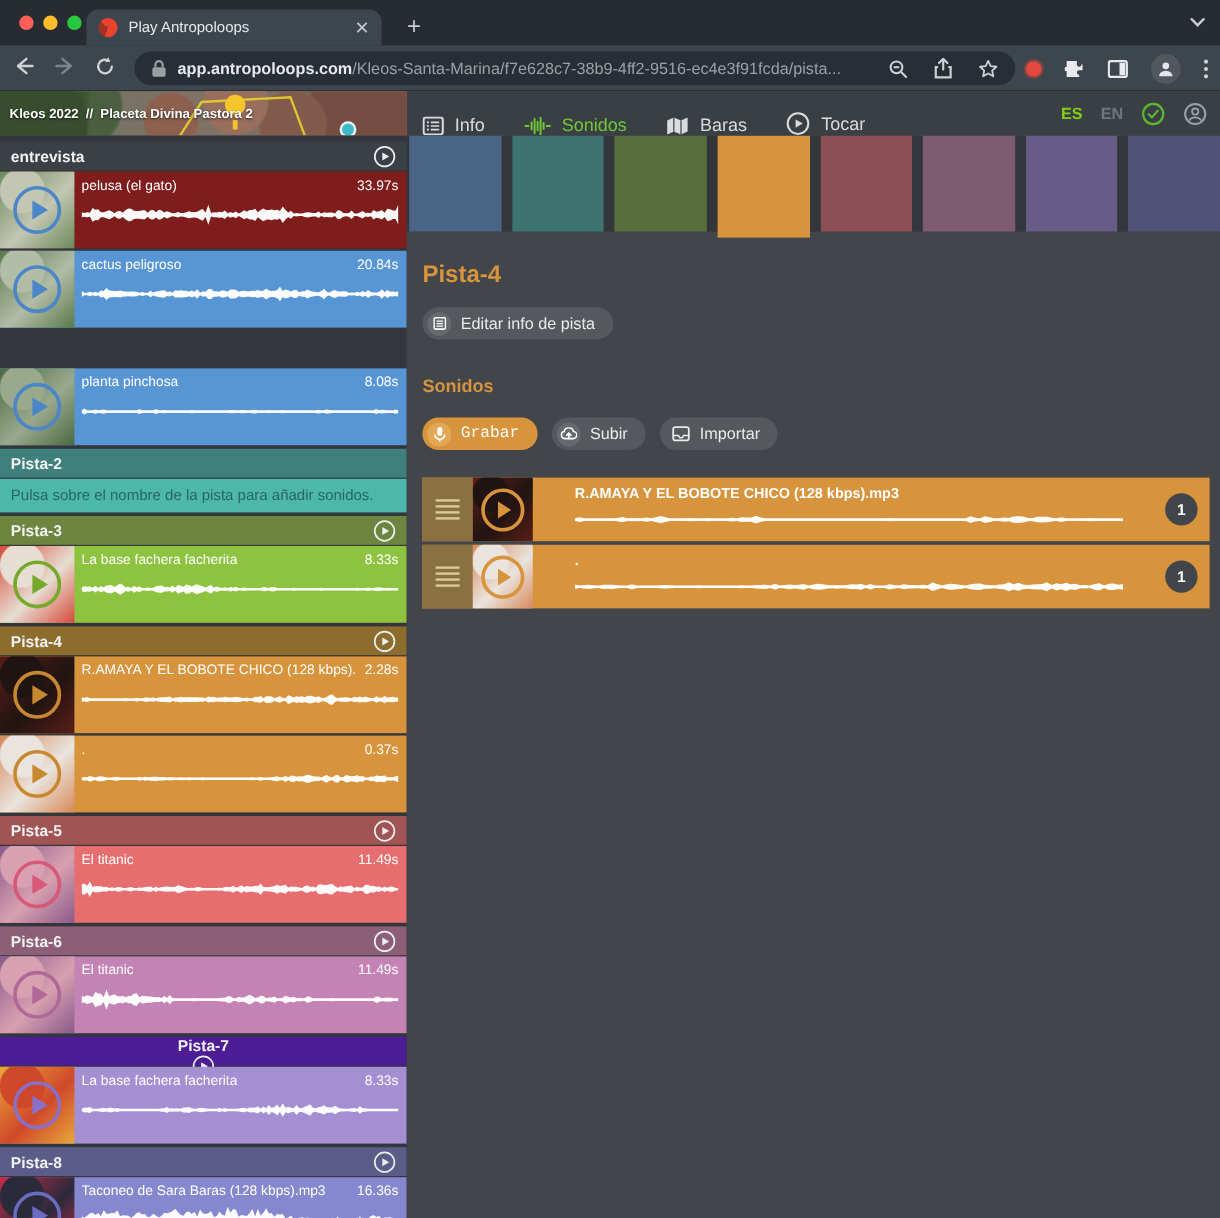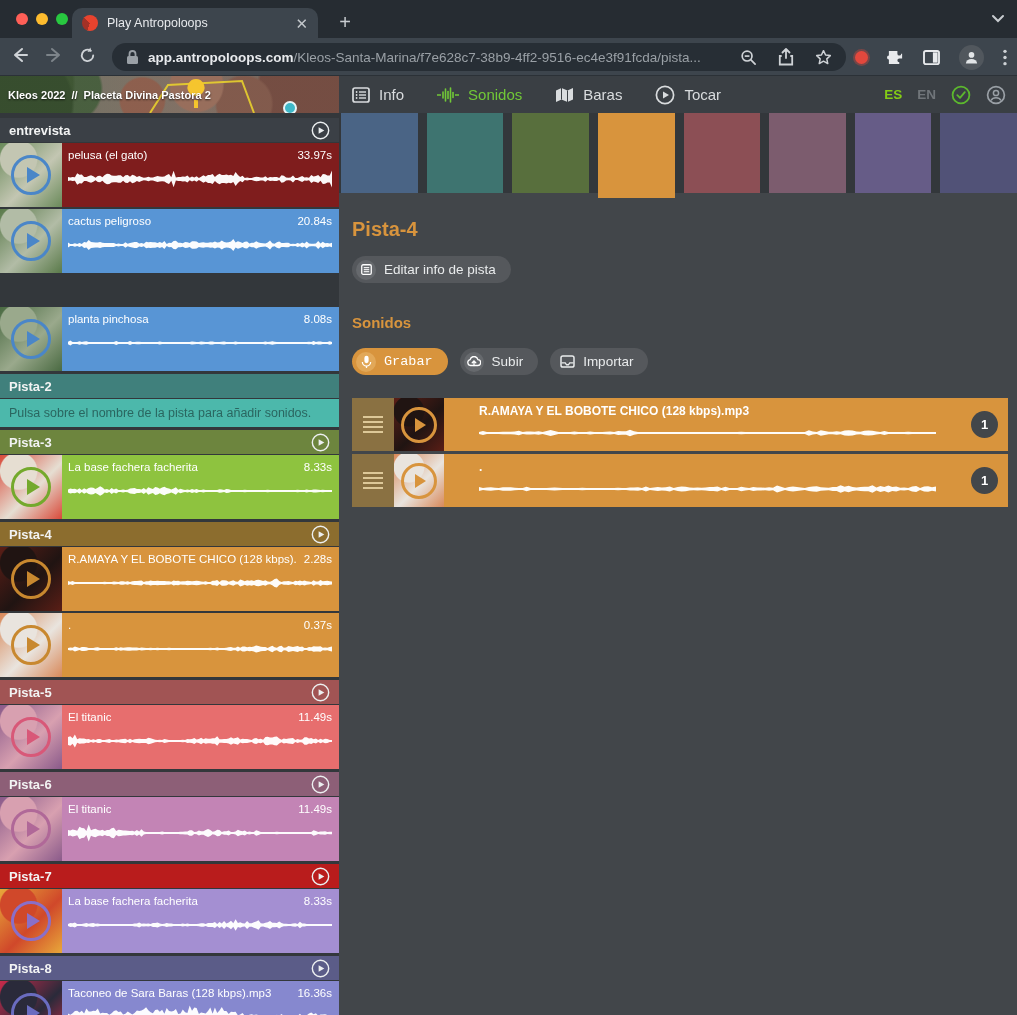--- a/index.html
+++ b/index.html
@@ -45,21 +45,21 @@
       radial-gradient(circle at 42% 65%, #a8705c 0 11%, transparent 12%),
       radial-gradient(circle at 58% 25%, #b5826d 0 13%, transparent 14%),
       radial-gradient(circle at 72% 75%, #9a6a5a 0 11%, transparent 12%),
       radial-gradient(circle at 90% 35%, #8a5a4e 0 15%, transparent 16%),
       linear-gradient(90deg, #6a7a58 0%, #8f8778 30%, #9a8578 55%, #8a7166 100%);
   }
   .header-photo-title { position:absolute; left:8px; top:50%; transform:translateY(-50%);
       color:#fff; font-size:11px; font-weight:bold; white-space:nowrap;
       text-shadow:0 1px 2px rgba(0,0,0,.75); z-index:2; }
   .header-photo-title .sep { margin:0 6px; font-weight:bold; }
-  .appnav { position:absolute; left:352px; top:0; height:37px; display:flex; align-items:center; gap:33px; }
+  .appnav { position:absolute; left:352px; top:0; height:37px; display:flex; align-items:flex-end; gap:33px; }
   .navitem { display:flex; align-items:center; gap:9px; color:#d9dcde; font-size:15px; }
   .lang-area { position:absolute; right:11px; top:0; height:37px; display:flex; align-items:center; gap:15px; }
   .lang { font-size:13.5px; font-weight:bold; }
 
   
   .sidebar { position:absolute; left:0; top:113px; width:339px; height:902px; background:#33373b; overflow:hidden; }
   .sec { margin-bottom:3px; }
   .sec:first-child { margin-top:5px; }
   .sec-header { height:24px; display:flex; align-items:center; justify-content:space-between;
                 padding:0 9px; margin-bottom:1px; }
@@ -476,21 +476,21 @@
           <span class="clip-dur">11.49s</span>
         </div>
         <div class="clip-wave">
           <svg viewBox="0 0 264 26" preserveAspectRatio="none" width="100%" height="100%">
             <path d="M0.0,10.1 L2.3,10.6 L4.6,9.4 L6.9,10.0 L9.2,10.8 L11.5,6.7 L13.8,7.9 L16.1,8.2 L18.4,11.1 L20.7,4.6 L23.0,10.3 L25.3,9.2 L27.5,8.8 L29.8,10.0 L32.1,10.4 L34.4,9.7 L36.7,11.0 L39.0,10.0 L41.3,10.0 L43.6,8.2 L45.9,7.7 L48.2,11.0 L50.5,9.8 L52.8,9.9 L55.1,10.4 L57.4,10.4 L59.7,10.8 L62.0,11.1 L64.3,10.8 L66.6,11.6 L68.9,9.9 L71.2,11.6 L73.5,9.2 L75.8,11.6 L78.1,11.9 L80.3,11.9 L82.6,11.9 L84.9,11.9 L87.2,11.9 L89.5,11.9 L91.8,11.9 L94.1,11.6 L96.4,11.9 L98.7,11.9 L101.0,11.9 L103.3,11.9 L105.6,11.9 L107.9,11.9 L110.2,11.9 L112.5,11.8 L114.8,11.7 L117.1,11.5 L119.4,11.5 L121.7,10.3 L124.0,10.2 L126.3,11.9 L128.6,11.8 L130.9,10.6 L133.1,11.3 L135.4,11.3 L137.7,10.0 L140.0,8.9 L142.3,10.1 L144.6,11.7 L146.9,11.2 L149.2,9.7 L151.5,9.9 L153.8,11.9 L156.1,11.3 L158.4,11.3 L160.7,10.4 L163.0,11.9 L165.3,11.9 L167.6,11.5 L169.9,9.8 L172.2,10.7 L174.5,11.2 L176.8,10.6 L179.1,11.9 L181.4,11.4 L183.7,11.9 L185.9,11.9 L188.2,10.2 L190.5,10.9 L192.8,11.9 L195.1,11.9 L197.4,11.9 L199.7,11.9 L202.0,11.9 L204.3,11.9 L206.6,11.9 L208.9,11.7 L211.2,11.9 L213.5,11.9 L215.8,11.9 L218.1,11.9 L220.4,11.9 L222.7,11.9 L225.0,11.9 L227.3,11.9 L229.6,11.9 L231.9,11.9 L234.2,11.9 L236.5,11.9 L238.7,11.9 L241.0,11.9 L243.3,11.9 L245.6,10.2 L247.9,10.9 L250.2,11.9 L252.5,11.5 L254.8,11.5 L257.1,11.3 L259.4,11.9 L261.7,11.8 L264.0,11.7 L264.0,14.3 L261.7,14.2 L259.4,14.1 L257.1,14.7 L254.8,14.5 L252.5,14.5 L250.2,14.1 L247.9,15.1 L245.6,15.8 L243.3,14.1 L241.0,14.1 L238.7,14.1 L236.5,14.1 L234.2,14.1 L231.9,14.1 L229.6,14.1 L227.3,14.1 L225.0,14.1 L222.7,14.1 L220.4,14.1 L218.1,14.1 L215.8,14.1 L213.5,14.1 L211.2,14.1 L208.9,14.3 L206.6,14.1 L204.3,14.1 L202.0,14.1 L199.7,14.1 L197.4,14.1 L195.1,14.1 L192.8,14.1 L190.5,15.1 L188.2,15.8 L185.9,14.1 L183.7,14.1 L181.4,14.6 L179.1,14.1 L176.8,15.4 L174.5,14.8 L172.2,15.3 L169.9,16.2 L167.6,14.5 L165.3,14.1 L163.0,14.1 L160.7,15.6 L158.4,14.7 L156.1,14.7 L153.8,14.1 L151.5,16.1 L149.2,16.3 L146.9,14.8 L144.6,14.3 L142.3,15.9 L140.0,17.1 L137.7,16.0 L135.4,14.7 L133.1,14.7 L130.9,15.4 L128.6,14.2 L126.3,14.1 L124.0,15.8 L121.7,15.7 L119.4,14.5 L117.1,14.5 L114.8,14.3 L112.5,14.2 L110.2,14.1 L107.9,14.1 L105.6,14.1 L103.3,14.1 L101.0,14.1 L98.7,14.1 L96.4,14.1 L94.1,14.4 L91.8,14.1 L89.5,14.1 L87.2,14.1 L84.9,14.1 L82.6,14.1 L80.3,14.1 L78.1,14.1 L75.8,14.4 L73.5,16.8 L71.2,14.4 L68.9,16.1 L66.6,14.4 L64.3,15.2 L62.0,14.9 L59.7,15.2 L57.4,15.6 L55.1,15.6 L52.8,16.1 L50.5,16.2 L48.2,15.0 L45.9,18.3 L43.6,17.8 L41.3,16.0 L39.0,16.0 L36.7,15.0 L34.4,16.3 L32.1,15.6 L29.8,16.0 L27.5,17.2 L25.3,16.8 L23.0,15.7 L20.7,21.4 L18.4,14.9 L16.1,17.8 L13.8,18.1 L11.5,19.3 L9.2,15.2 L6.9,16.0 L4.6,16.6 L2.3,15.4 L0.0,15.9 Z" fill="#ffffff" fill-opacity="0.97"></path>
           </svg>
         </div>
       </div>
     </div>
     <div class="sec">
-      <div class="sec-header" style="background: #b91c1c;">
+      <div class="sec-header" style="background: #4c1d95; flex-direction: column;">
         <span class="sec-name">Pista-7</span>
         <span class="playbtn">
           <svg width="19" height="19" viewBox="0 0 20 20">
             <circle cx="10" cy="10" r="8.6" stroke="#eceff0" stroke-width="1.5" fill="none"></circle>
             <path d="M8 6.5 L14 10 L8 13.5 Z" fill="#eceff0"></path>
           </svg>
         </span>
       </div>
       <div class="clip" style="background: rgb(164, 143, 210);">
         <div class="thumb" style="background: radial-gradient(circle at 30% 25%, rgb(208, 72, 42) 0px, rgb(208, 72, 42) 28%, transparent 30%), linear-gradient(135deg, rgb(232, 168, 58) 0%, rgb(208, 72, 42) 55%, rgb(232, 168, 58) 100%);">

